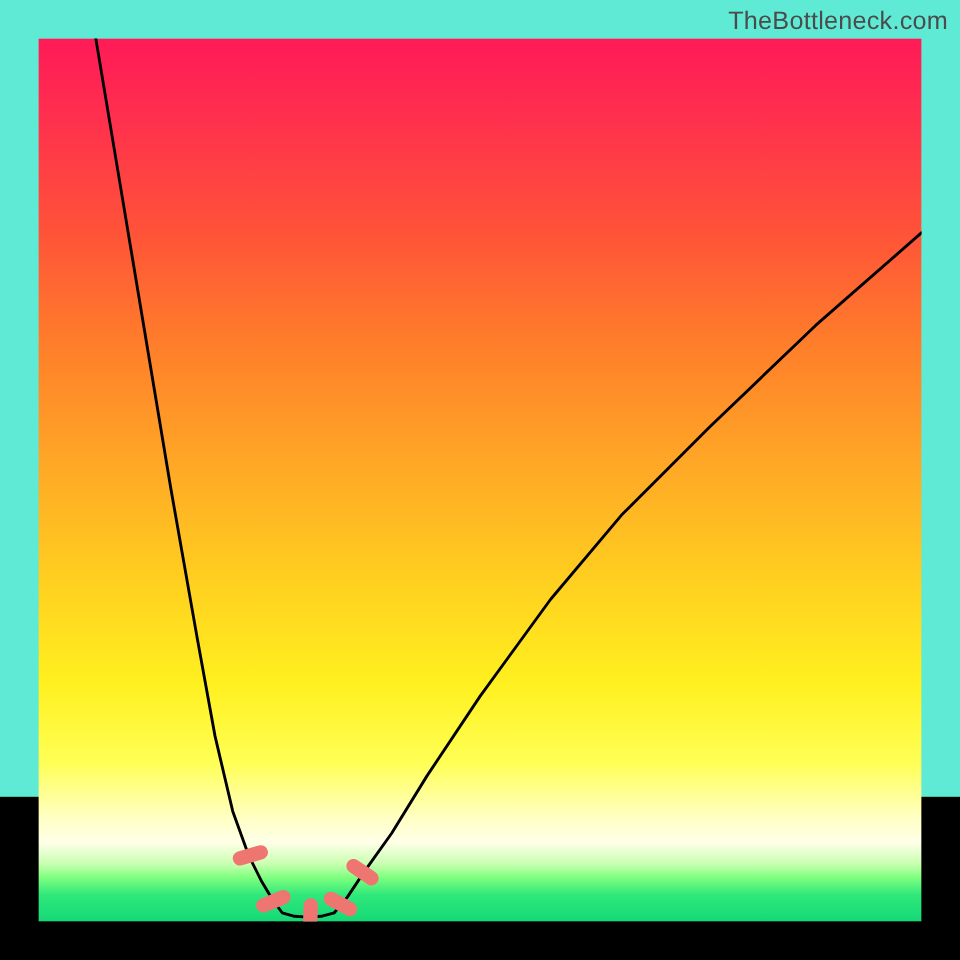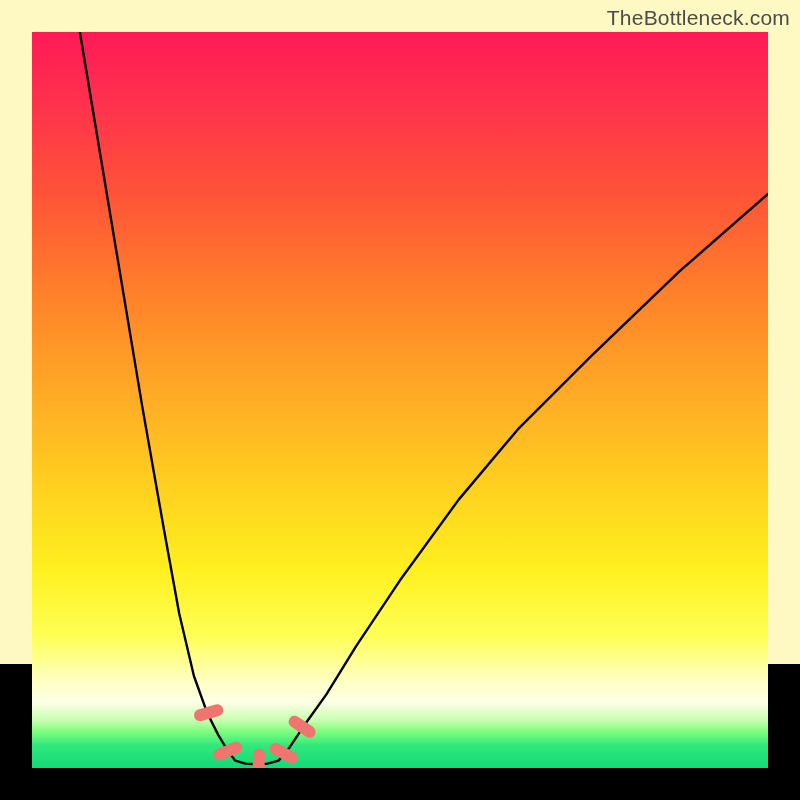--- a/index.html
+++ b/index.html
@@ -10,21 +10,21 @@
     overflow: hidden;
     background: #000000;
     font-family: Arial, Helvetica, sans-serif;
   }
   .frame {
     position: absolute;
     top: 0;
     left: 0;
     width: 800px;
     height: 664px;
-    background: #fef9c3;
+    background: #5eead4;
   }
   .plot-area {
     position: absolute;
     top: 32px;
     left: 32px;
     width: 736px;
     height: 736px;
     overflow: hidden;
   }
   .gradient-bg {

